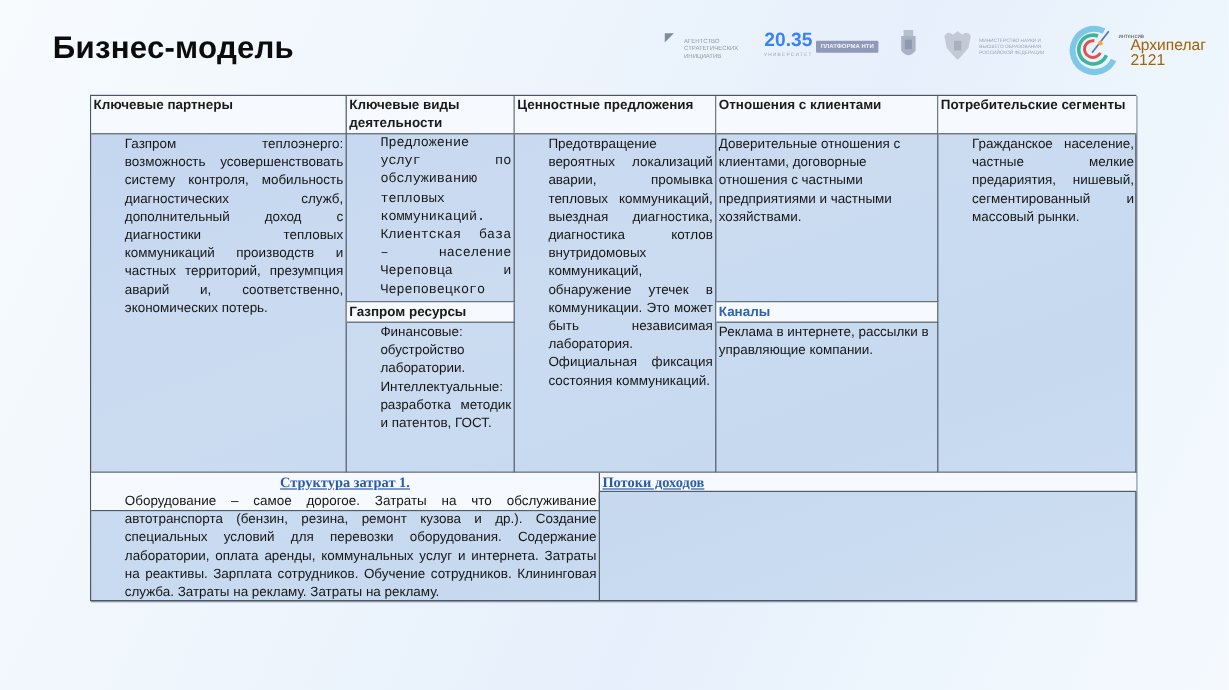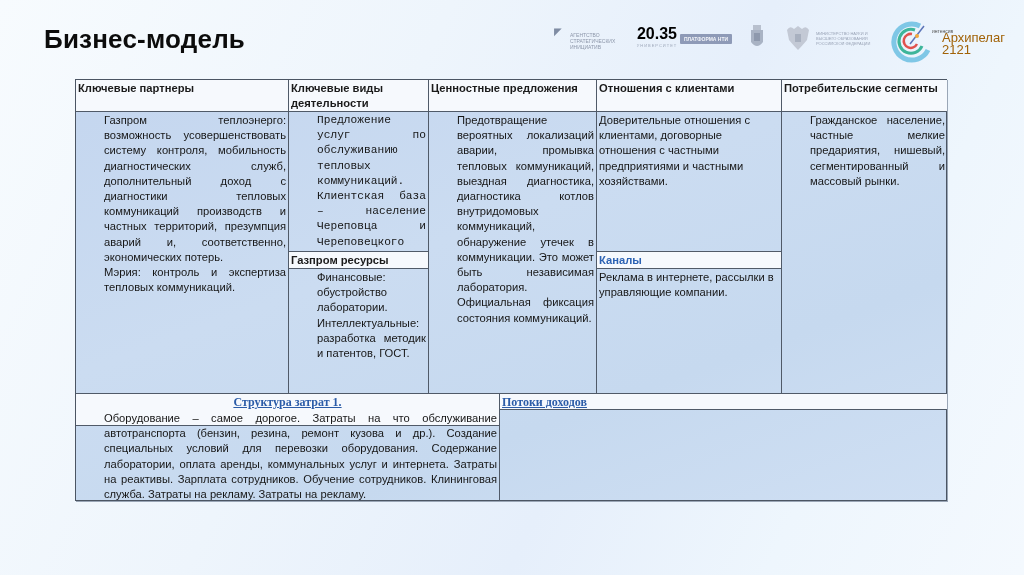--- a/index.html
+++ b/index.html
@@ -14,21 +14,21 @@
     position: absolute; left: 44px; top: 24px;
     font-size: 26px; font-weight: bold; color: #0c0c0c;
     letter-spacing: 0.2px;
   }
   .logos { position: absolute; top: 18px; left: 548px; height: 50px; width: 470px; }
   .logo { position: absolute; }
   .logo-asi { left: 6px; top: 8px; width: 76px; height: 30px; }
   .logo-asi .arrow { position: absolute; left: 0; top: 0; font-size: 10px; color: #7f8ca3; }
   .logo-asi .txt { position: absolute; left: 16px; top: 6px; font-size: 5px; line-height: 6px; color: #8d97aa; text-transform: uppercase; width: 60px; }
   .logo-2035 { left: 86px; top: 7px; width: 46px; height: 30px; text-align: center; }
-  .logo-2035 .num { font-size: 16px; font-weight: bold; color: #000000; line-height: 18px; }
+  .logo-2035 .num { font-size: 16px; font-weight: bold; color: #3b82f6; line-height: 18px; }
   .logo-2035 .sub { font-size: 4px; color: #9ea8ba; letter-spacing: 1px; text-transform: uppercase; }
   .logo-nti { left: 132px; top: 16px; width: 52px; height: 10px; background: #8e9ab7; color: #f2f4f9; font-size: 5px; font-weight: bold; text-align: center; line-height: 10px; border-radius: 1px; }
   .logo-crest1 { left: 199px; top: 6px; width: 20px; height: 28px; }
   .logo-crest2 { left: 236px; top: 4px; width: 28px; height: 32px; }
   .logo-ministry { left: 268px; top: 13px; width: 56px; font-size: 4px; line-height: 5px; color: #9aa4b7; text-transform: uppercase; }
   .logo-arch { left: 342px; top: 0px; width: 128px; height: 50px; }
   .logo-arch .circle { position: absolute; left: 0; top: 2px; width: 42px; height: 44px; }
   .logo-arch .small { position: absolute; left: 42px; top: 10px; font-size: 5px; color: #555; }
   .logo-arch .name { position: absolute; left: 52px; top: 14px; font-size: 13px; line-height: 12px; color: #a16207; }
 
@@ -92,21 +92,20 @@
 <div class="bm-table">
 
   <div class="cell hdr" style="left:213px;top:0;width:140px;height:32px;">Ключевые виды деятельности</div>
   <div class="cell hdr" style="left:0;top:0;width:213px;height:32px;">Ключевые партнеры</div>
   <div class="cell hdr" style="left:353px;top:0;width:168px;height:32px;">Ценностные предложения</div>
   <div class="cell hdr" style="left:521px;top:0;width:185px;height:32px;">Отношения с клиентами</div>
   <div class="cell hdr noright" style="left:706px;top:0;width:165px;height:32px;">Потребительские сегменты</div>
 
   <div class="cell justify" style="left:0;top:32px;width:213px;height:282px;">
     <p class="par">Газпром теплоэнерго: возможность усовершенствовать систему контроля, мобильность диагностических служб, дополнительный доход с диагностики тепловых коммуникаций производств и частных территорий, презумпция аварий и, соответственно, экономических потерь.</p>
-    <p class="par">Мэрия: контроль и экспертиза тепловых коммуникаций.</p>
   </div>
   <div class="cell justify" style="left:213px;top:32px;width:140px;height:140px;font-family:Liberation Mono, monospace;">Предложение услуг по обслуживанию тепловых коммуникаций. Клиентская база – население Череповца и Череповецкого района. Решение проблем.</div>
   <div class="cell hdr" style="left:213px;top:172px;width:140px;height:17px;">Газпром ресурсы</div>
   <div class="cell justify" style="left:213px;top:189px;width:140px;height:125px;">
     <p class="par">Финансовые: обустройство лаборатории.</p>
     <p class="par">Интеллектуальные: разработка методик и патентов, ГОСТ.</p>
   </div>
   <div class="cell justify" style="left:353px;top:32px;width:168px;height:282px;">Предотвращение вероятных локализаций аварии, промывка тепловых коммуникаций, выездная диагностика, диагностика котлов внутридомовых коммуникаций, обнаружение утечек в коммуникации. Это может быть независимая лаборатория. Официальная фиксация состояния коммуникаций.</div>
   <div class="cell" style="left:521px;top:32px;width:185px;height:140px;">Доверительные отношения с клиентами, договорные отношения с частными предприятиями и частными хозяйствами.</div>
   <div class="cell blue-hdr" style="left:521px;top:172px;width:185px;height:17px;">Каналы</div>

